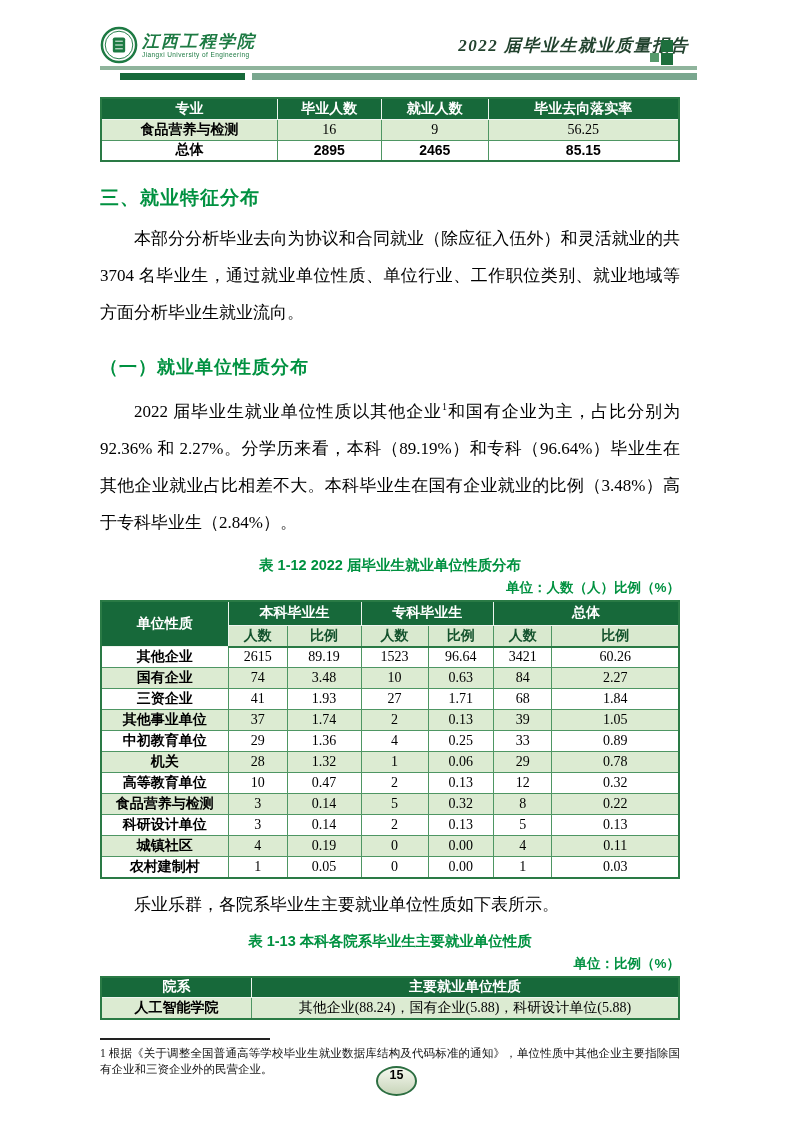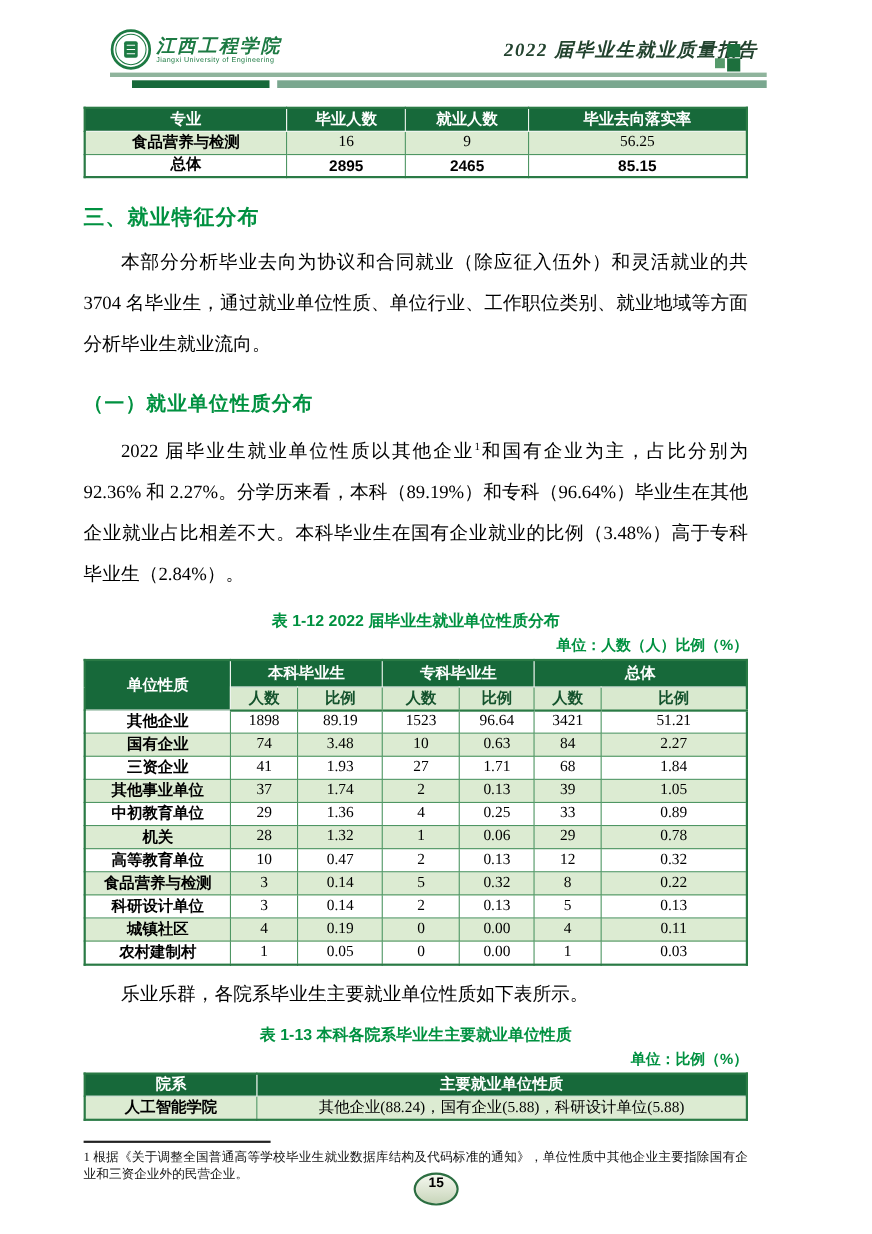--- a/index.html
+++ b/index.html
@@ -22,21 +22,21 @@
   .squares { position:absolute; right:117px; top:40px; width:26px; height:26px; }
   .squares i { position:absolute; display:block; }
   .sq-a { width:9px; height:9px; left:0; top:13px; background:#569a6b; }
   .sq-b { width:12px; height:12px; left:11px; top:0; background:#1d6f3d; }
   .sq-c { width:12px; height:12px; left:11px; top:13px; background:#1d6f3d; }
   .rule-thin { height:4px; background:#8fb49c; margin:0 96px 0 100px; }
   .rule-thick { display:flex; gap:7px; height:7px; margin:3px 96px 0 120px; }
   .rule-thick .dk { width:125px; background:#17693a; }
   .rule-thick .sg { flex:1; background:#7aa78f; }
   
-  .content { padding:0 113px 0 76px; }
+  .content { padding:0 113px 0 100px; }
   table { width:100%; border-collapse:collapse; table-layout:fixed; }
   .green-table { border:2px solid #2a7a45; margin-top:3px; }
   .green-table th, .green-table td {
     border:1px solid #4e9663; height:21px; padding:0 2px;
     text-align:center; vertical-align:middle; font-size:14px; font-weight:normal;
     font-family:"Liberation Serif","DejaVu Serif",serif;
   }
   .green-table th.dark { background:#17693a; color:#ffffff; font-weight:bold;
     border-color:#eef4ee; font-family:"Liberation Sans","DejaVu Sans",sans-serif; }
   .green-table tr.sub th { background:#d9e9cf; color:#14532d; font-weight:bold;
@@ -169,26 +169,26 @@
           <th>比例</th>
           <th>人数</th>
           <th>比例</th>
           <th>人数</th>
           <th>比例</th>
         </tr>
       </thead>
       <tbody id="t12-tbody">
           <tr>
             <td class="b">其他企业</td>
-            <td>1898</td>
+            <td>2615</td>
             <td>89.19</td>
             <td>1523</td>
             <td>96.64</td>
             <td>3421</td>
-            <td>51.21</td>
+            <td>60.26</td>
           </tr>
           <tr class="alt">
             <td class="b">国有企业</td>
             <td>74</td>
             <td>3.48</td>
             <td>10</td>
             <td>0.63</td>
             <td>84</td>
             <td>2.27</td>
           </tr>

